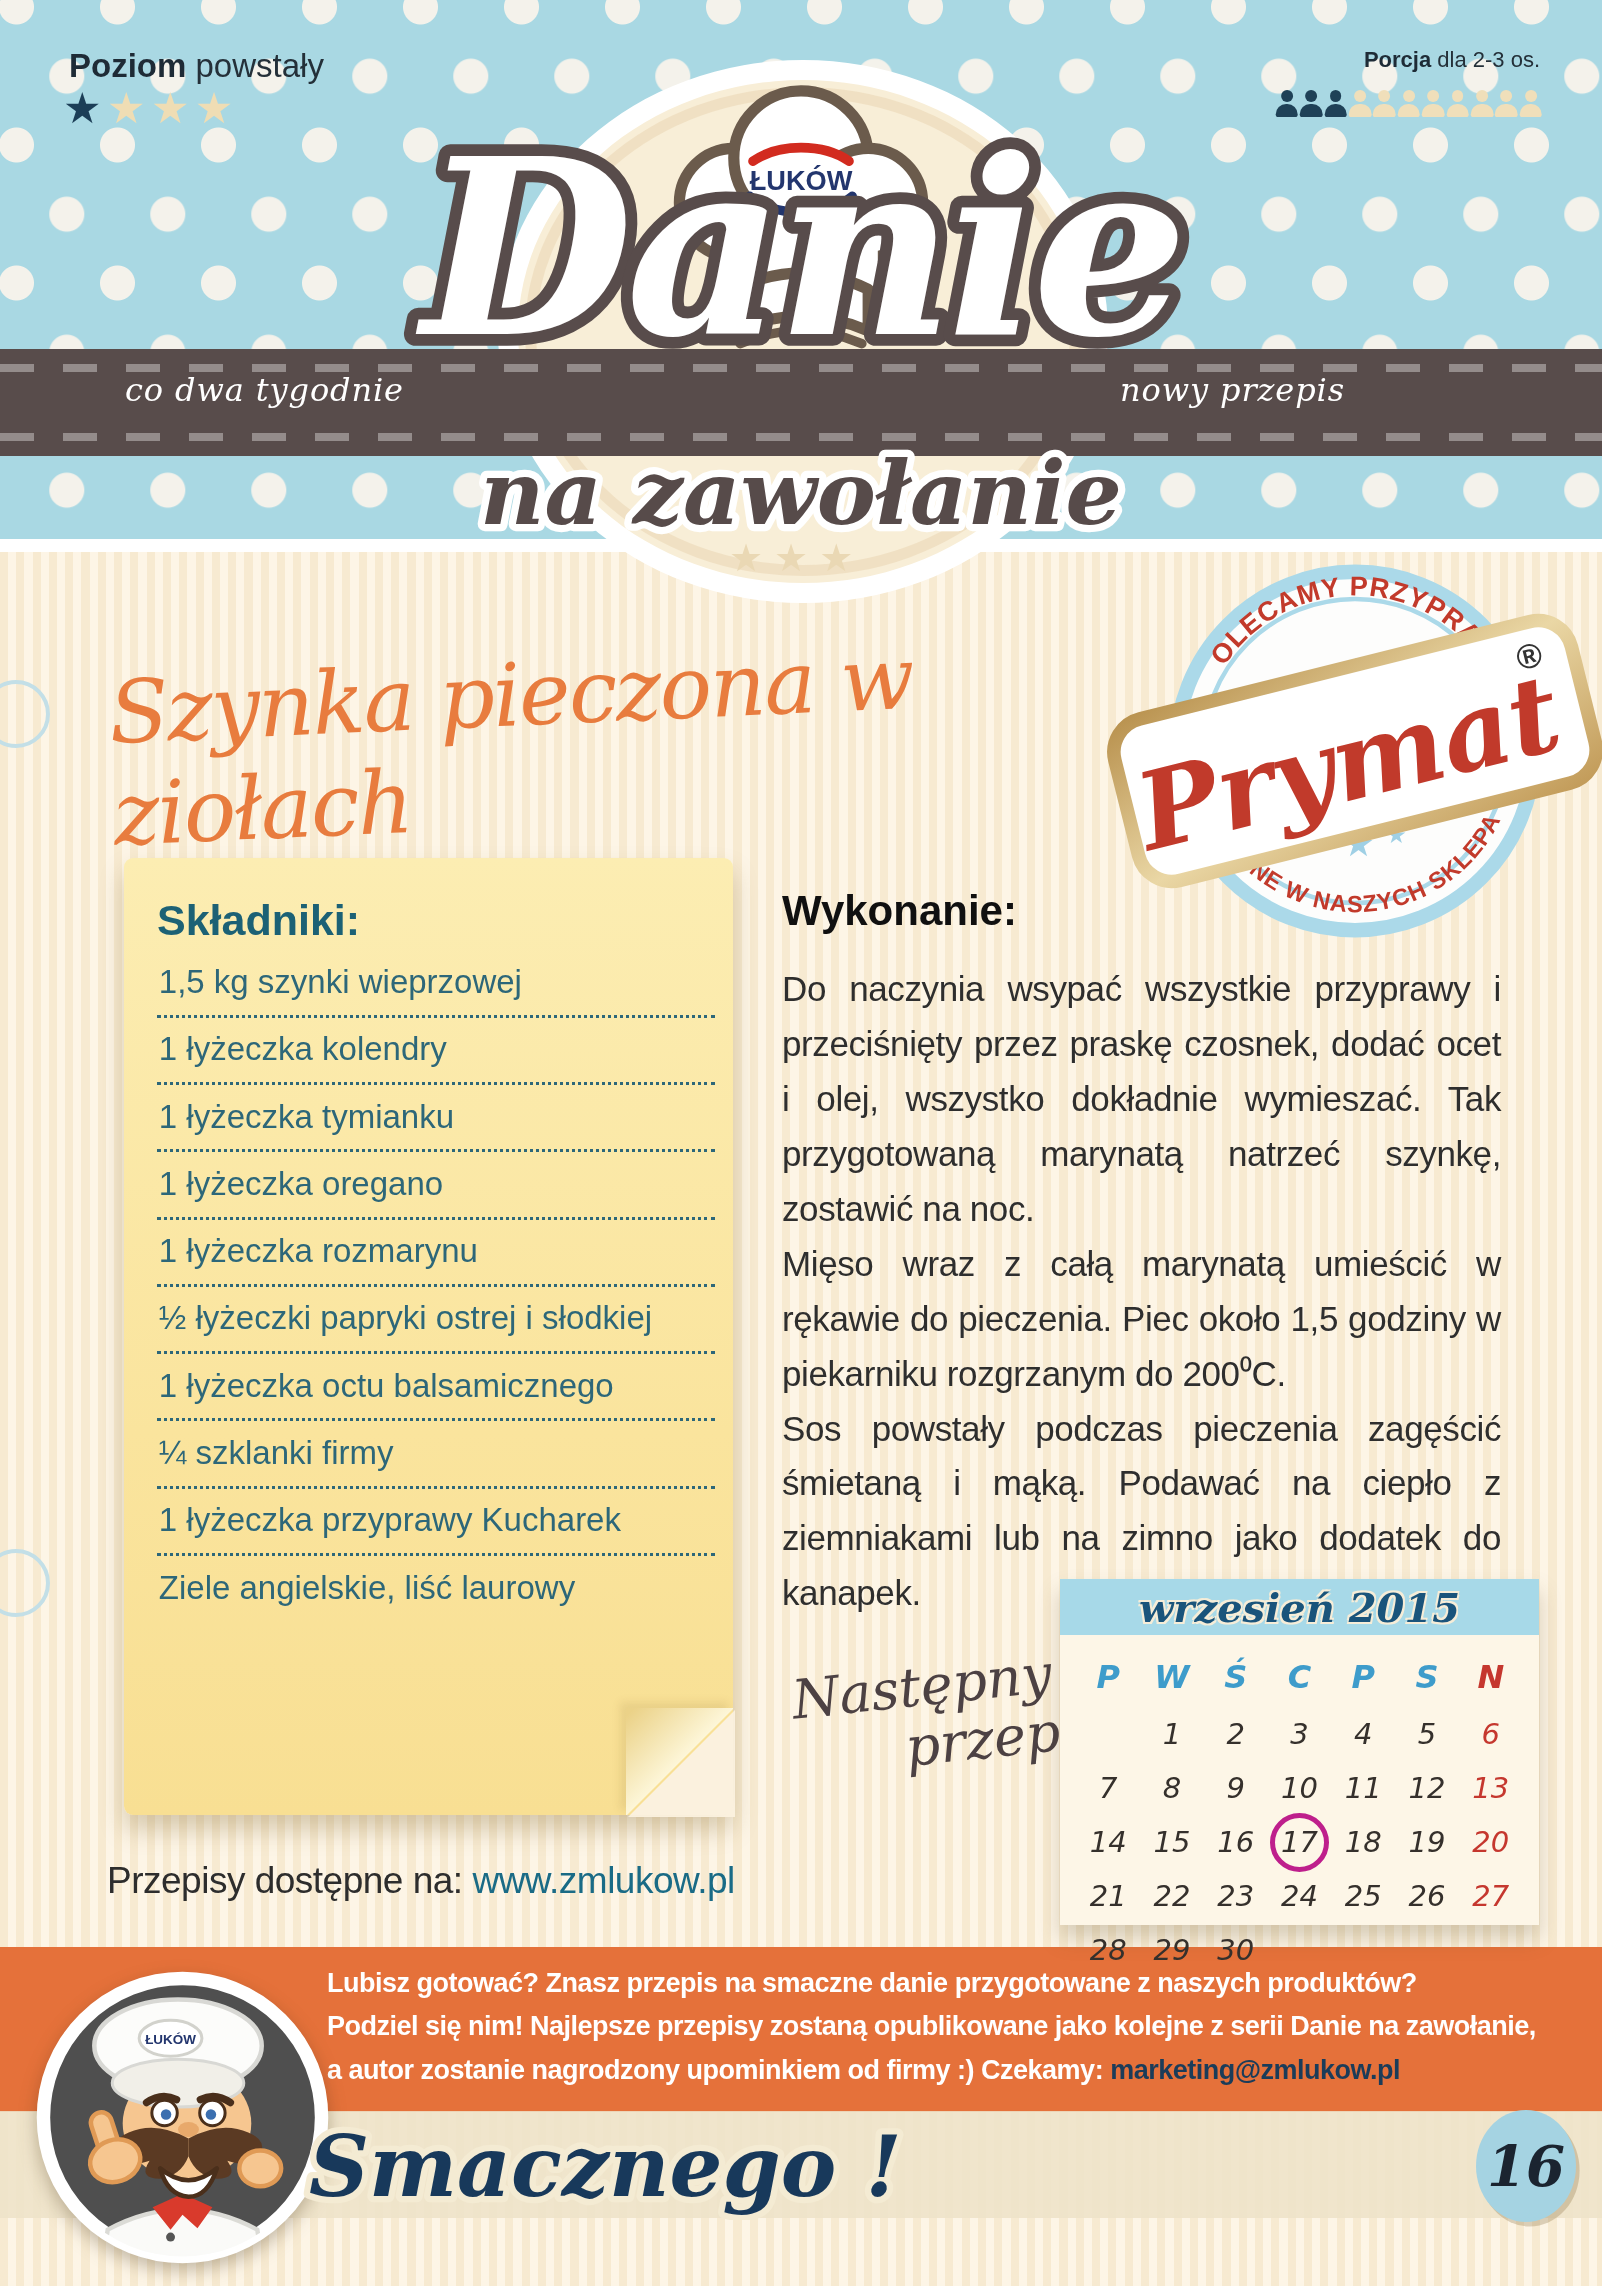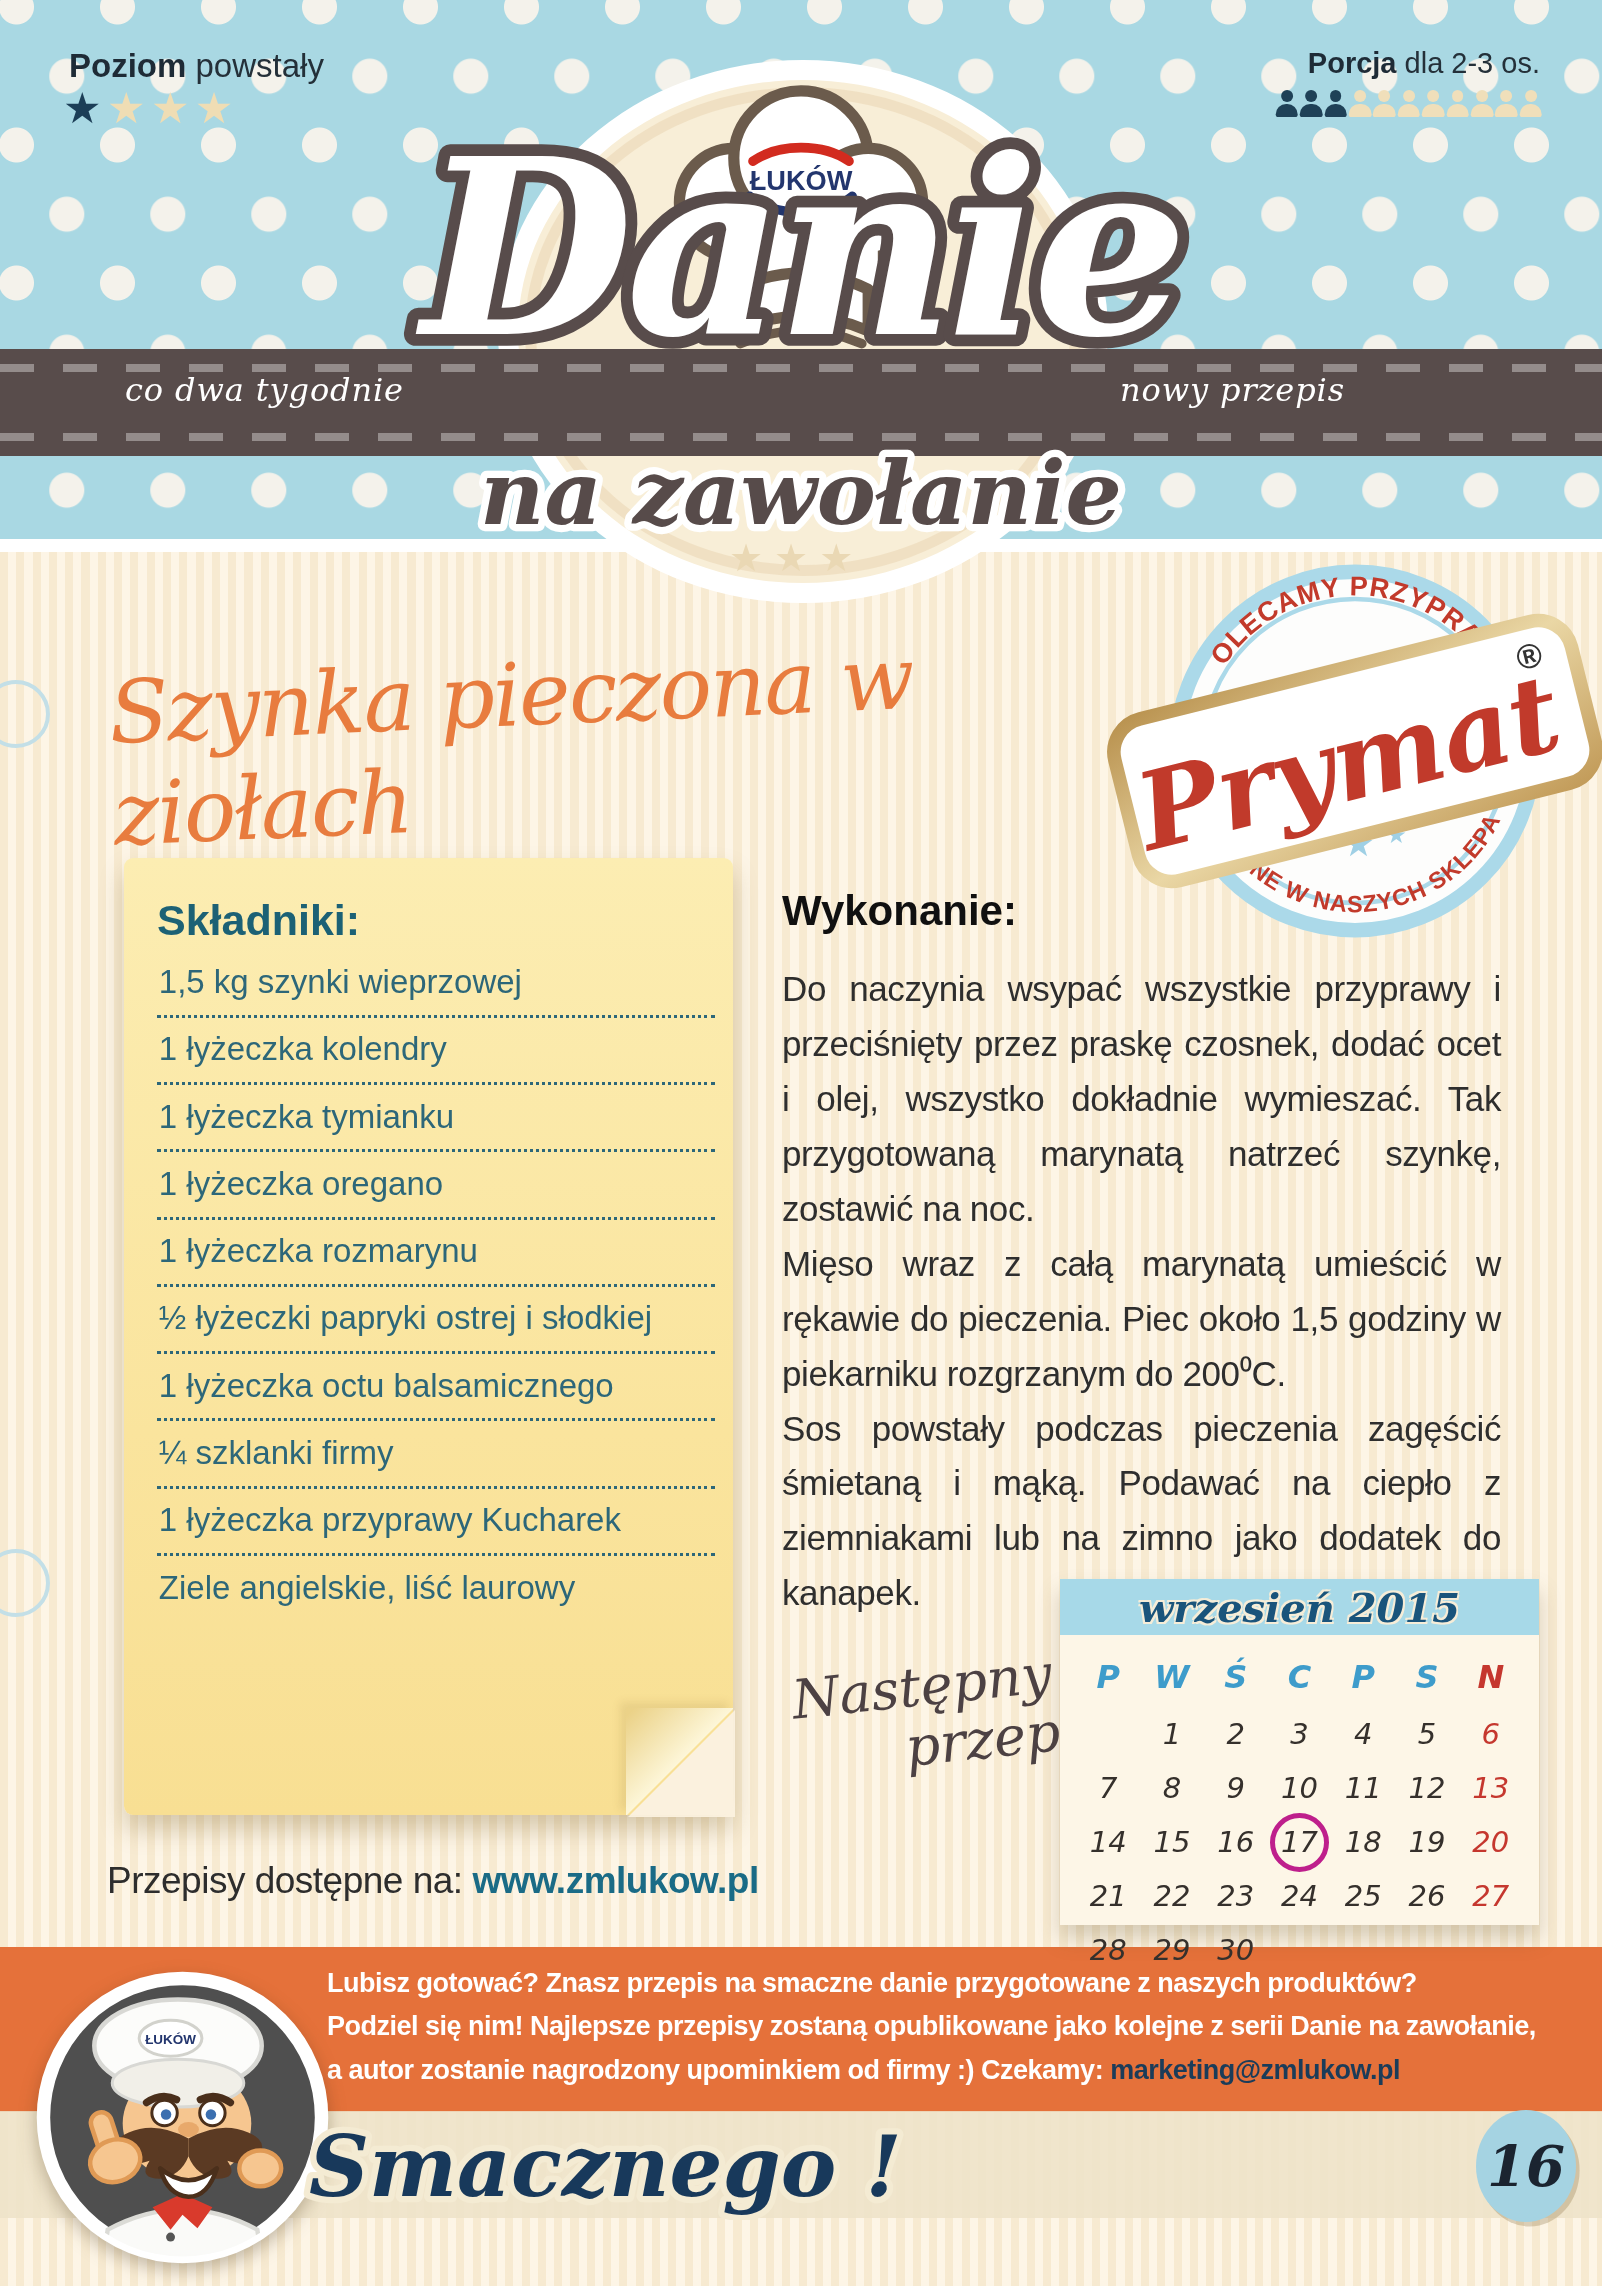--- a/index.html
+++ b/index.html
@@ -14,21 +14,21 @@
          radial-gradient(circle,#F4F2EB 17px,rgba(244,242,235,0) 18px);
        background-size:101px 138px,101px 138px;
        background-position:16.3px 7.2px,67px 76px;}
   .boundary{position:absolute;left:0;top:539px;width:100%;height:12.7px;background:#FFFFFF;}
   .difficulty{position:absolute;left:69px;top:47px;color:#1E2B36;font-size:33px;}
   .difficulty b,.portion b{font-weight:bold;}
   .difficulty .rest,.portion .rest{font-weight:300;color:#243039;}
   .stars-row{position:absolute;left:63px;top:87px;display:flex;gap:5.4px;}
   .star{font-size:43px;line-height:1;color:#EFDDB4;}
   .star.filled{color:#1C3E57;}
-  .portion{position:absolute;right:63px;top:47px;color:#1E2B36;font-size:29px;text-align:right;margin-left:37px;}
+  .portion{position:absolute;right:63px;top:47px;color:#1E2B36;font-size:22px;text-align:right;margin-left:37px;}
   .portion-icons{position:absolute;right:60px;top:90px;display:flex;align-items:flex-end;}
   .person{display:inline-block;width:24.4px;height:29px;position:relative;color:#F0DFBA;}
   .person::before{content:'';position:absolute;top:0;left:50%;transform:translateX(-50%);
       width:11.8px;height:11.8px;border-radius:50%;background:currentColor;}
   .person::after{content:'';position:absolute;bottom:1.8px;left:50%;transform:translateX(-50%);
       width:22.6px;height:13.6px;border-radius:11px 11px 2.7px 2.7px;background:currentColor;}
   .person.filled{color:#1F4157;}
   .logo-circle{position:absolute;left:498px;top:60px;width:610px;height:543px;border-radius:50%;
       background:#F8EED7;border:20px solid #FFFFFF;box-sizing:border-box;}
   .logo-circle::before{content:'';position:absolute;inset:7.2px;border-radius:50%;
@@ -93,21 +93,21 @@
   .calendar table{width:100%;border-collapse:collapse;}
   .calendar th{font-family:"DejaVu Sans",sans-serif;font-style:italic;font-weight:bold;
       color:#3E9CCB;font-size:32px;padding:5.4px 0 11px 0;width:14.28%;}
   .calendar td{font-family:"DejaVu Sans",sans-serif;font-style:italic;
       color:#35302C;font-size:29px;text-align:center;height:52px;}
   .calendar td.sun,.calendar th.sun{color:#C5372E;}
   .circled{display:inline-flex;align-items:center;justify-content:center;
       width:49px;height:49px;border:5.4px solid #BE1F8C;border-radius:50%;margin:-9px 0;}
   
   .weblink{position:absolute;left:107px;top:1860px;font-size:37px;color:#2D2D2D;letter-spacing:-0.5px;}
-  .weblink .url{color:#1A6B86;font-weight:bold;}
+  .weblink .url{color:#1A6B86;font-weight:normal;}
   
   .banner{position:absolute;left:0;top:1947px;width:100%;height:165px;background:#E5713A;}
   .banner-text{position:absolute;left:327px;top:14.5px;width:1257px;}
   .banner-text div{font-size:27px;font-weight:bold;color:#FFFFFF;line-height:1.62;
       letter-spacing:-0.5px;white-space:nowrap;}
   .banner-text .email{color:#1B3C59;}
   
   .mascot-svg{position:absolute;left:33px;top:1968px;width:299px;height:299px;z-index:6;
       filter:drop-shadow(0 7.2px 9px rgba(60,40,10,0.3));}
   

